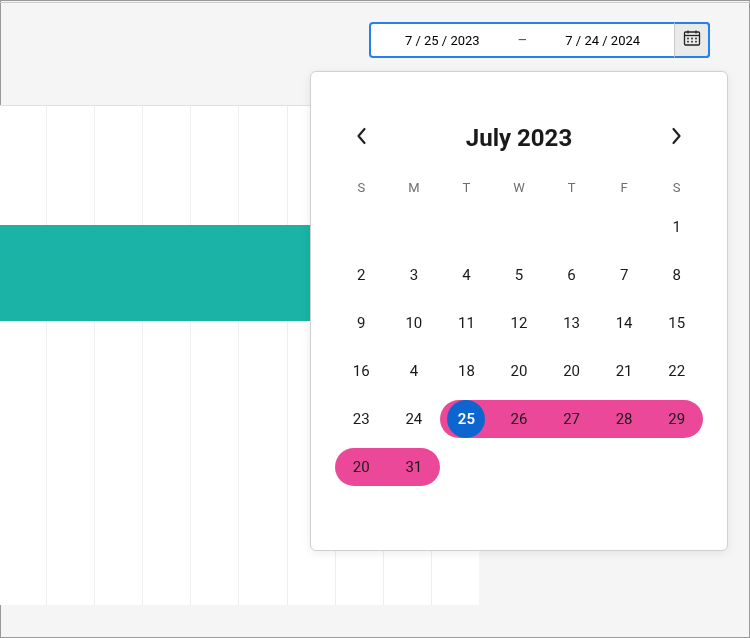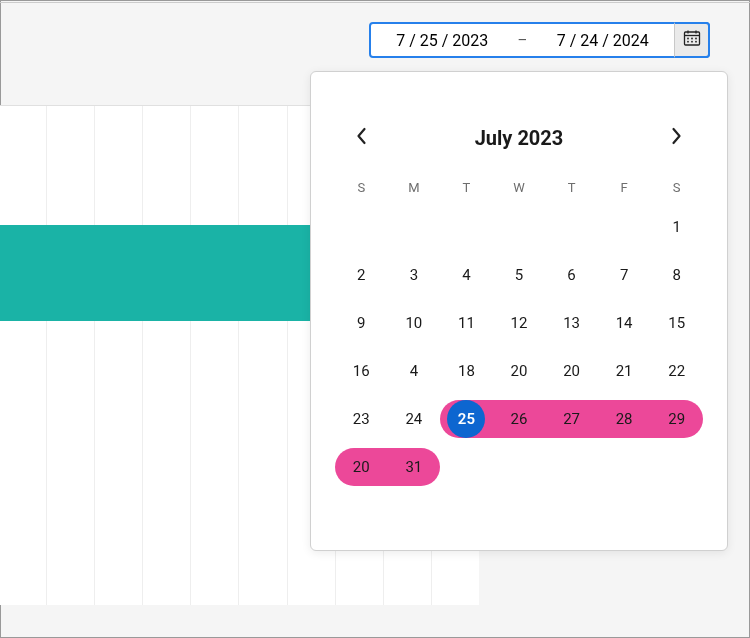--- a/index.html
+++ b/index.html
@@ -31,21 +31,21 @@
       height: 36px;
       background: #fff;
       border: 2px solid #2680eb;
       border-radius: 4px;
       display: flex;
       align-items: center;
     }
     .date-segment {
       flex: 1;
       text-align: center;
-      font-size: 16px;
+      font-size: 13px;
       color: #000;
     }
     .date-dash {
       color: #555;
       font-size: 15px;
       padding: 0 4px;
     }
     .calendar-button {
       width: 36px;
       height: 36px;
@@ -94,21 +94,21 @@
       box-shadow: 0 2px 10px rgba(0,0,0,0.08);
       padding: 24px;
     }
     .cal-header {
       display: flex;
       align-items: center;
       justify-content: space-between;
       padding: 28px 12px 28px 12px;
     }
     .cal-title {
-      font-size: 20px;
+      font-size: 24px;
       font-weight: 700;
       color: #1a1a1a;
     }
     .nav-btn {
       width: 28px;
       height: 28px;
       display: flex;
       align-items: center;
       justify-content: center;
       cursor: pointer;

